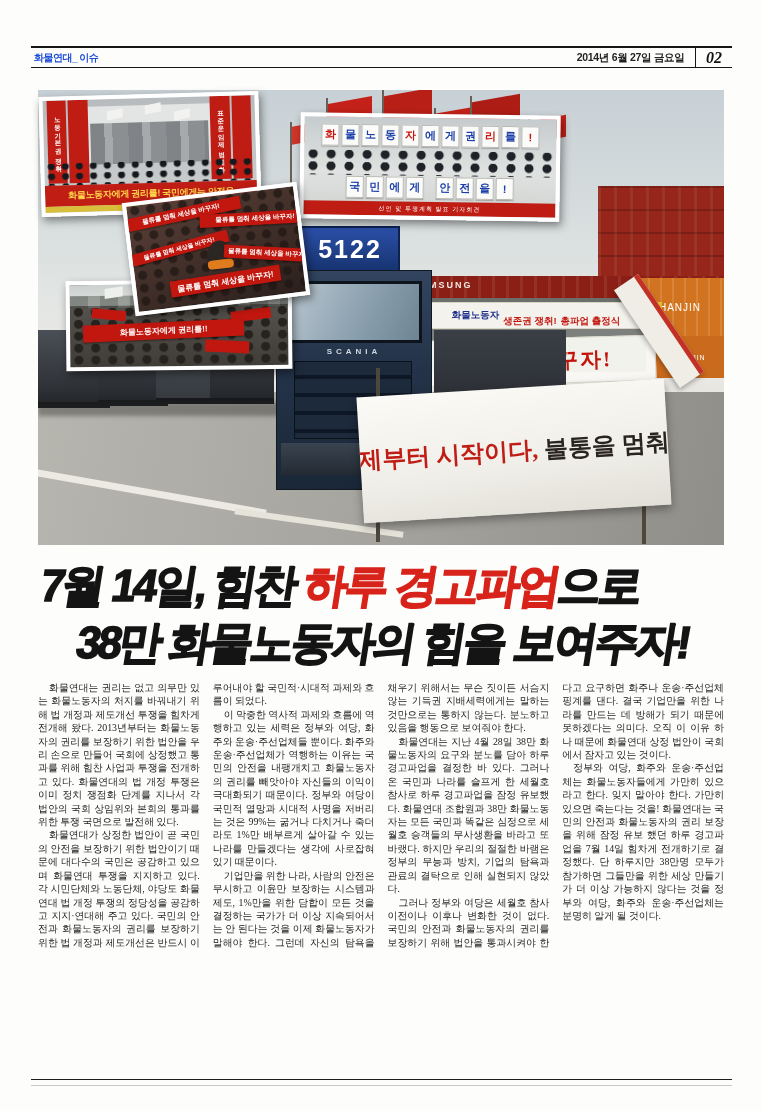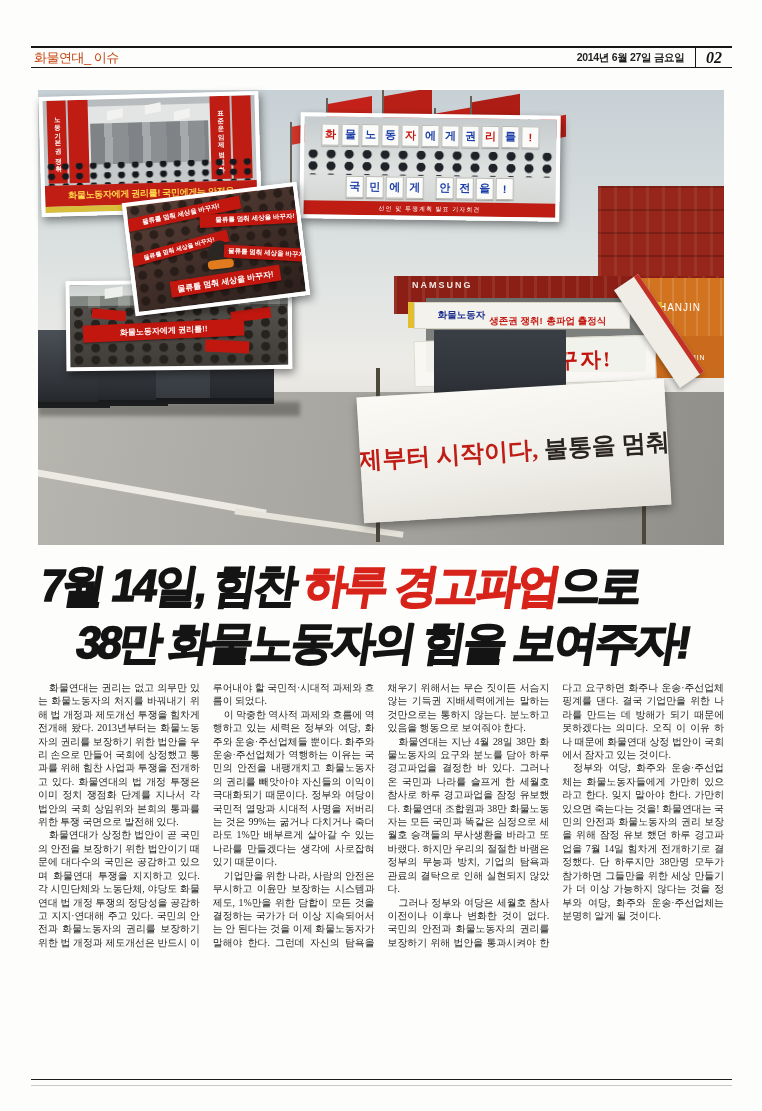--- a/index.html
+++ b/index.html
@@ -3,21 +3,21 @@
 <meta charset="utf-8">
 <style>
   html,body{margin:0;padding:0;background:#9a9a9a;}
   .page{position:relative;width:762px;height:1111px;margin:0 auto;background:#fdfdfb;
         font-family:"Liberation Sans",sans-serif;overflow:hidden;}
 
   
   .masthead{position:absolute;left:31px;top:46px;width:701px;height:22px;box-sizing:border-box;
             border-top:2.5px solid #161616;border-bottom:1.5px solid #161616;
             display:flex;align-items:center;justify-content:space-between;}
-  .masthead-left{font-weight:normal;font-size:13px;letter-spacing:-0.5px;color:#c2410c;padding-left:3px;}
+  .masthead-left{font-weight:bold;font-size:10px;letter-spacing:-0.5px;color:#1d4ed8;padding-left:3px;}
   .masthead-right{display:flex;align-items:center;height:100%;}
   .masthead-date{font-size:10.5px;font-weight:bold;color:#222;margin-right:10px;letter-spacing:-0.3px;}
   .masthead-sep{width:1.5px;height:100%;background:#161616;}
   .masthead-page{width:36px;text-align:center;font-family:"Liberation Serif",serif;
                  font-style:italic;font-weight:bold;font-size:16px;color:#111;}
 
   
   .photo{position:absolute;left:38px;top:90px;width:686px;height:455px;}
   .photo-main{position:absolute;inset:0;overflow:hidden;
       background:linear-gradient(180deg,#c7d0d5 0%,#dde2e1 38%,#ecebe7 60%,#e6e4df 68%);}
@@ -46,21 +46,21 @@
   .f3{left:396px;top:18px;} .f3 .pole{height:84px;}  .f3 .cloth{width:40px;height:24px;}
   .f4{left:432px;top:6px;}  .f4 .pole{height:102px;} .f4 .cloth{width:48px;height:26px;background:#ad1d15;}
   .f5{left:490px;top:26px;} .f5 .pole{height:72px;}  .f5 .cloth{width:36px;height:22px;}
   .f6{left:252px;top:32px;} .f6 .pole{height:66px;}  .f6 .cloth{width:30px;height:18px;background:#d0352b;}
   .f7{left:312px;top:42px;} .f7 .pole{height:56px;}  .f7 .cloth{width:28px;height:16px;background:#ece9e2;}
   .sf{position:absolute;width:18px;height:11px;background:#c32119;transform:skewY(-8deg);}
   .sf1{left:118px;top:214px;} .sf2{left:148px;top:206px;} .sf3{left:184px;top:212px;} .sf4{left:94px;top:222px;}
 
   .stage-base{left:388px;top:208px;width:220px;height:74px;background:#7d807c;
       background-image:linear-gradient(180deg,rgba(0,0,0,.15),rgba(0,0,0,0) 40%);}
-  .stage-banner{left:376px;top:212px;width:214px;height:25px;background:#f4f2ec;border:1px solid #d8d4c6;
+  .stage-banner{left:390px;top:212px;width:214px;height:25px;background:#f4f2ec;border:1px solid #d8d4c6;
       display:flex;align-items:center;justify-content:center;gap:4px;font-weight:bold;font-size:9.5px;
       white-space:nowrap;overflow:hidden;}
   .sb-blue{color:#1c2f8c;} .sb-red{color:#c41812;margin-top:12px;}
   .stage-yellow{top:212px;width:20px;height:26px;background:#e2bf2e;}
   .sy-l{left:370px;} .sy-r{right:62px;}
   .road-banner{left:376px;top:248px;width:240px;height:44px;background:rgba(249,248,243,.95);
       transform:rotate(-1.5deg);border:1px solid #ddd9cc;display:flex;align-items:center;justify-content:center;
       font-family:"Liberation Serif",serif;font-weight:bold;font-size:21px;color:#c2150d;letter-spacing:2px;
       white-space:nowrap;overflow:hidden;}
   .diag-board{left:600px;top:184px;width:118px;height:24px;background:#efede5;border-top:5px solid #c23026;
@@ -271,20 +271,31 @@
       <div class="road"></div>
       <div class="lane"></div>
       <div class="lane2"></div>
 
       <div class="trailer t1"></div>
       <div class="trailer t2"></div>
       <div class="trailer t3"></div>
       <div class="trailer t4"></div>
       <div class="row-shadow"></div>
 
+      <div class="big-truck">
+        <div class="roof-sign">
+          <span>5122</span>
+        </div>
+        <div class="cab-body">
+          <div class="windshield"></div>
+          <div class="truck-brand">SCANIA</div>
+          <div class="grille"></div>
+          <div class="bumper"></div>
+        </div>
+      </div>
       <div class="trailer-right"></div>
 
       <div class="callig-pole cp1"></div>
       <div class="callig-pole cp2"></div>
       <div class="calligraphy">
         <span class="cg-red">이제부터 시작이다,</span>
         <span class="cg-black">불통을 멈춰라</span>
       </div>
     </div>
 

